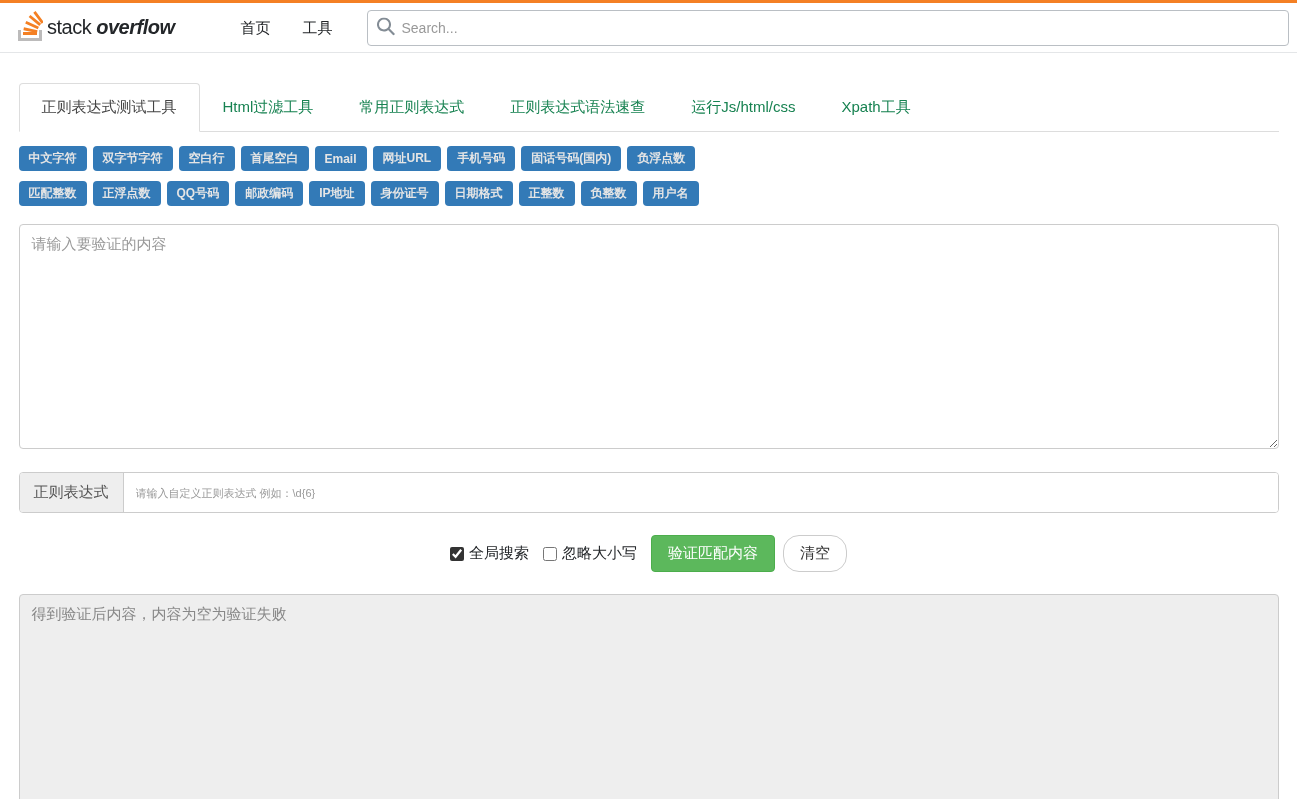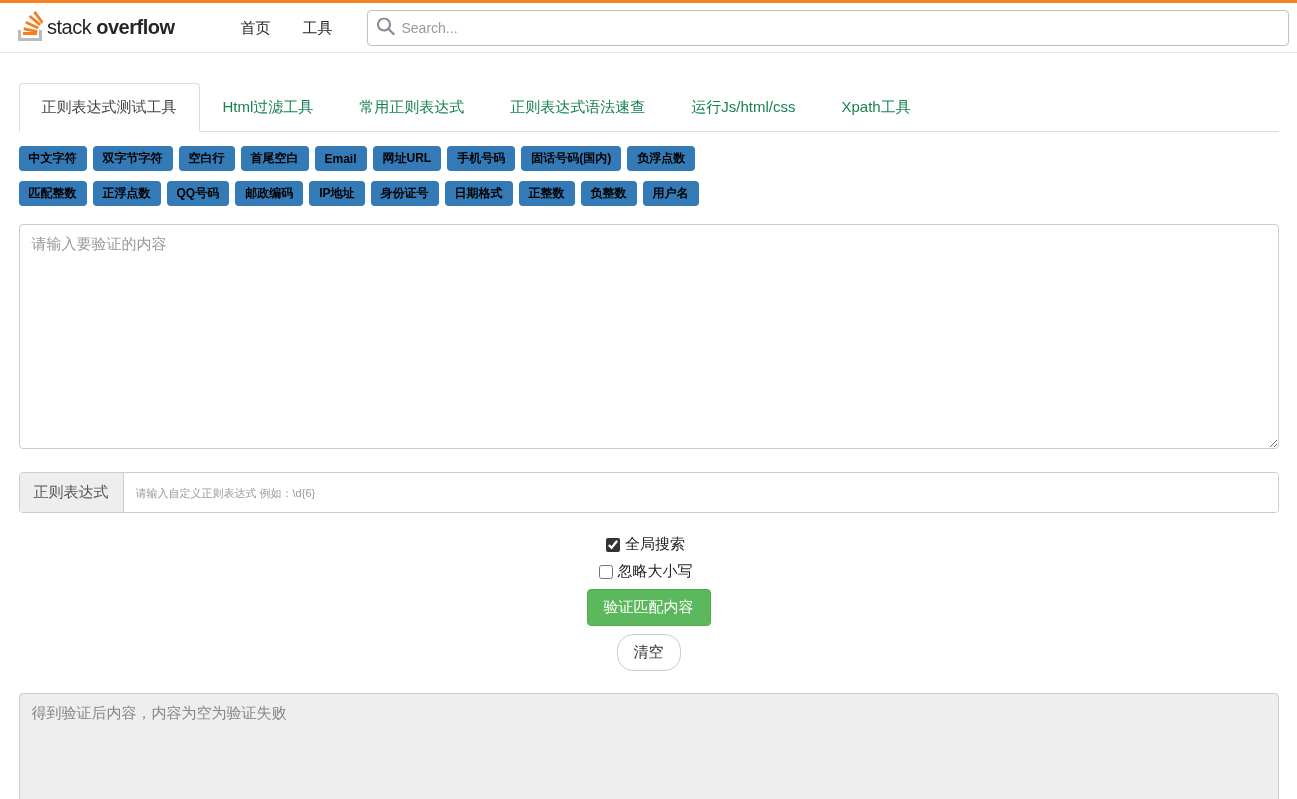--- a/index.html
+++ b/index.html
@@ -2,43 +2,43 @@
 <html><head>
 <meta charset="utf-8">
 <style>
 * { box-sizing: border-box; margin: 0; padding: 0; }
 body { font-family: -apple-system, BlinkMacSystemFont, "Segoe UI", Arial, sans-serif; background: #fff; color: #232629; font-size: 14px; }
 .top-accent { height: 3px; background: #f48024; }
 .header { display: flex; align-items: center; height: 50px; border-bottom: 1px solid #e4e6e8; padding: 0 8px; }
 .logo { display: flex; align-items: center; padding: 0 10px; cursor: pointer; }
 .logo svg { width: 25px; height: 30px; }
 .logo-text { font-size: 20px; margin-left: 4px; letter-spacing: -0.5px; }
-.logo-text .bold { font-weight: 700; }
+.logo-text .bold { font-weight: 700; font-style: italic; }
 .nav-links { display: flex; }
 .nav-link { padding: 0 16px; color: #232629; text-decoration: none; font-size: 15px; cursor: pointer; line-height: 50px; }
 .nav-link:first-child { margin-left: 40px; }
 .search-wrap { flex: 1; margin-left: 18px; position: relative; }
 .search-icon { position: absolute; left: 10px; top: 50%; transform: translateY(-50%); color: #838c95; }
 .search-input { width: 100%; height: 36px; border: 1px solid #babfc4; border-radius: 4px; padding: 0 10px 0 34px; font-size: 14px; }
 .search-input::placeholder { color: #999; }
 .container { max-width: 1280px; margin: 0 auto; padding: 0 10px; }
 .tabs { display: flex; margin-top: 30px; border-bottom: 1px solid #ddd; }
 .tab { padding: 14px 22px; color: #178251; cursor: pointer; background: #f5f5f5; border: 1px solid #ddd; border-bottom: none; margin-bottom: -1px; font-size: 15px; text-align: right; }
 .tab.active { background: #fff; color: #444; border-bottom: 1px solid #fff; border-radius: 4px 4px 0 0; }
 .tab:not(.active) { border-color: transparent; background: transparent; }
 .tag-rows { margin-top: 14px; }
 .tag-row { display: flex; flex-wrap: wrap; gap: 6px; margin-bottom: 10px; }
-.tag-btn { background: #337ab7; color: #000000; border: none; border-radius: 4px; padding: 4px 10px; font-size: 12px; font-weight: 600; cursor: pointer; }
+.tag-btn { background: #337ab7; color: #e5e5e5; border: none; border-radius: 4px; padding: 4px 10px; font-size: 12px; font-weight: 600; cursor: pointer; }
 .content-textarea { width: 100%; height: 225px; border: 1px solid #ccc; border-radius: 4px; padding: 10px 12px; font-size: 15px; resize: vertical; margin-top: 8px; font-family: Liberation Sans, sans-serif; }
 .content-textarea::placeholder { color: #999; }
 .regex-row { display: flex; margin-top: 20px; border: 1px solid #ccc; border-radius: 4px; overflow: hidden; }
 .regex-label { background: #eee; padding: 10px 14px; border-right: 1px solid #ccc; color: #555; font-size: 15px; }
 .regex-input { flex: 1; border: none; padding: 0 12px; font-size: 11px; outline: none; }
 .regex-input::placeholder { color: #999; }
-.controls-row { display: flex; align-items: center; justify-content: center; gap: 8px; margin-top: 22px; flex-direction: column; }
+.controls-row { display: flex; align-items: center; justify-content: center; gap: 8px; margin-top: 22px; }
 .check-group { display: flex; align-items: center; gap: 5px; font-size: 15px; margin-right: 6px; }
 .check-group input { width: 14px; height: 14px; accent-color: #333; }
 .btn-primary { background: #5cb85c; color: #fff; border: 1px solid #4cae4c; border-radius: 4px; padding: 8px 16px; font-size: 15px; cursor: pointer; }
 .btn-default { background: #fff; color: #333; border: 1px solid #ccc; border-radius: 16px; padding: 8px 16px; font-size: 15px; cursor: pointer; }
 .result-textarea { width: 100%; height: 225px; border: 1px solid #ccc; border-radius: 4px; padding: 10px 12px; font-size: 15px; resize: vertical; margin-top: 22px; background: #eee; font-family: inherit; }
 .result-textarea::placeholder { color: #888; }
 </style>
 </head>
 <body>
 

